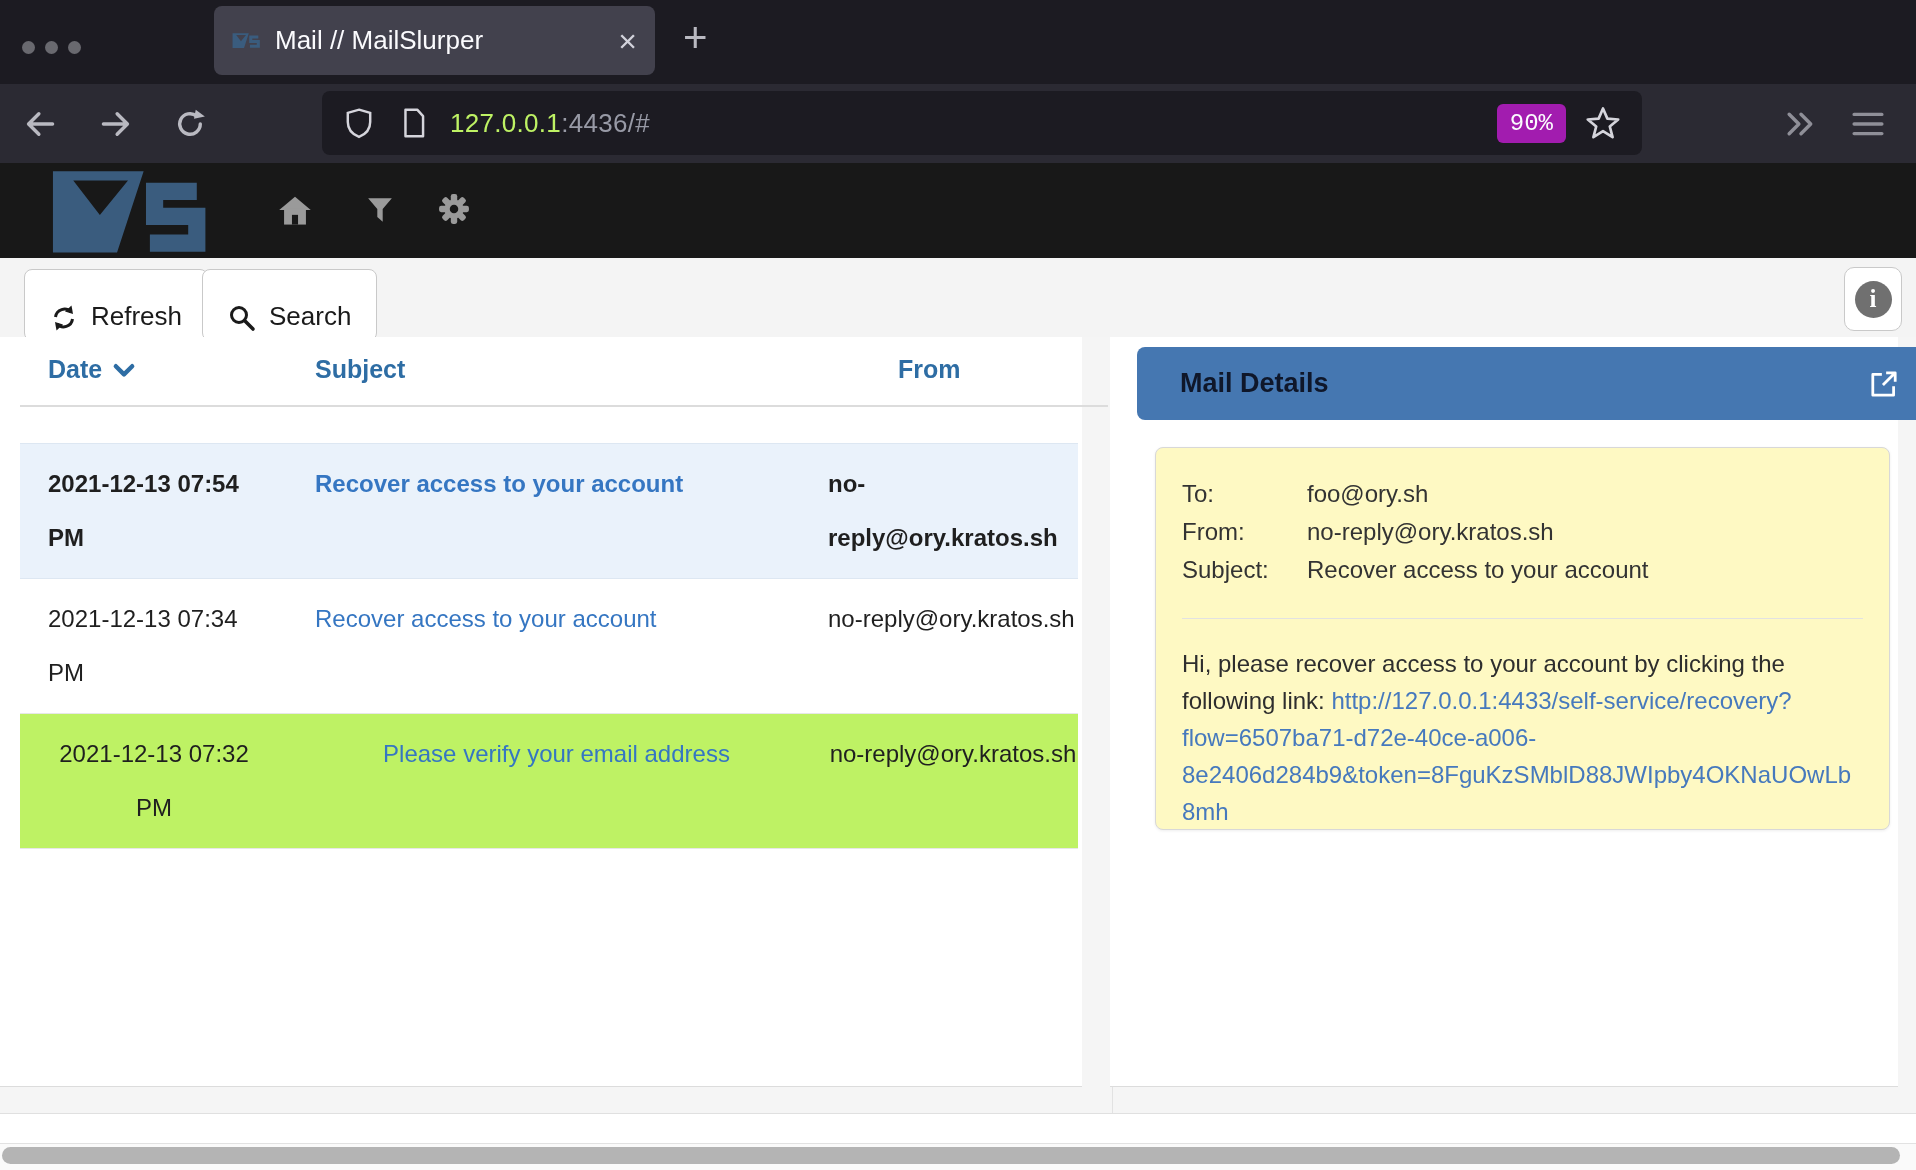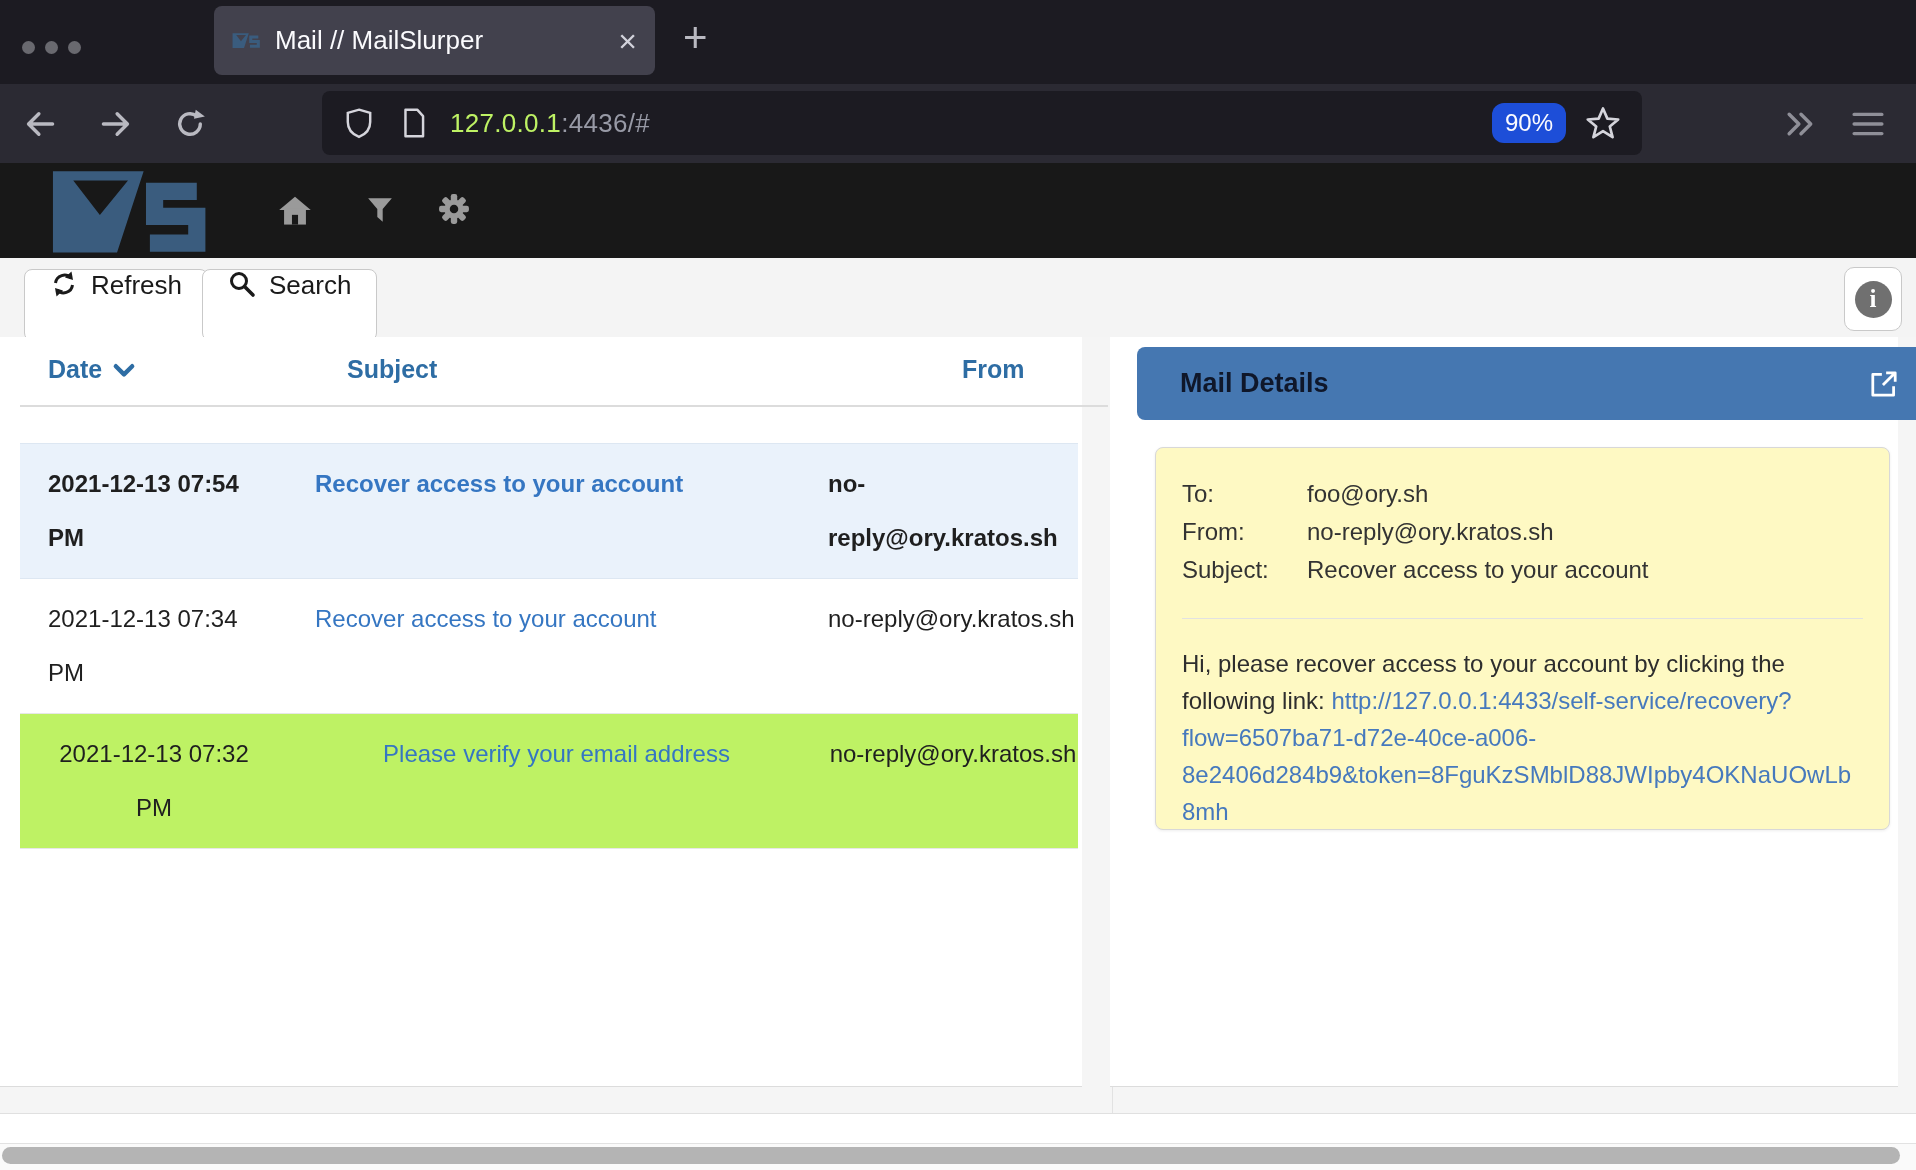--- a/index.html
+++ b/index.html
@@ -17,43 +17,43 @@
   .newtab{position:absolute;left:683px;top:14px;font-size:42px;font-weight:300;color:#b9b9c1;}
 
   
   .navbar{position:absolute;left:0;top:84px;width:1916px;height:79px;background:var(--chrome-mid,#2b2a33);}
   .nav-ico{position:absolute;top:24px;}
   .urlbar{position:absolute;left:322px;top:7px;width:1320px;height:64px;background:#1c1b22;border-radius:8px;
     display:flex;align-items:center;box-sizing:border-box;padding:0 16px 0 22px;}
   .url-text{margin-left:22px;font-size:26px;letter-spacing:.3px;}
   .url-host{color:#bef264;}
   .url-rest{color:#989aa6;}
-  .zoom-badge{margin-left:auto;background:#1d4ed8;color:#fbfbfe;font-size:24px;border-radius:12px;padding:6px 13px;}
+  .zoom-badge{margin-left:auto;background:#a21caf;color:#fbfbfe;font-size:24px;border-radius:6px;padding:6px 13px;font-family:Liberation Mono, monospace;}
   .star{margin-left:20px;margin-right:6px;}
 
   
   .appbar{position:absolute;left:0;top:163px;width:1916px;height:95px;background:#181818;}
   .logo{position:absolute;left:30px;top:5px;}
   .app-ico{position:absolute;top:31px;}
 
   
   .toolbar{position:absolute;left:0;top:258px;width:1916px;height:79px;background:#f4f4f4;box-sizing:border-box;}
   .btn{position:absolute;top:11px;height:72px;background:#fff;border:1px solid #c9c9c9;border-radius:8px;
-    display:flex;align-items:flex-start;gap:13px;padding:0 25px;box-sizing:border-box;
+    display:flex;align-items:flex-end;gap:13px;padding:8px 25px;box-sizing:border-box;
     font-size:26px;color:#1a1a1a;cursor:pointer;}
   .btn-refresh{left:24px;}
   .btn-search{left:202px;}
   .btn-info{position:absolute;right:14px;top:9px;width:56px;height:62px;background:#fff;border:1px solid #c9c9c9;
     border-radius:10px;display:flex;align-items:center;justify-content:center;cursor:pointer;}
   .info-circle{width:37px;height:37px;border-radius:50%;background:#707070;color:#fff;display:flex;align-items:center;
     justify-content:center;font-family:"Liberation Serif",serif;font-weight:bold;font-size:25px;}
 
   
   .list-pane{position:absolute;left:0;top:337px;width:1082px;height:750px;background:#fff;border-bottom:1px solid #dcdcdc;box-sizing:border-box;}
-  .thead{display:flex;padding:18px 0 0 28px;margin-left:20px;font-size:25px;font-weight:bold;color:var(--header-blue,#2e6da4);gap:32px;}
+  .thead{display:flex;padding:18px 0 0 28px;margin-left:20px;font-size:25px;font-weight:bold;color:var(--header-blue,#2e6da4);}
   .col-date{width:267px;box-sizing:border-box;padding-right:55px;}
   .col-subject{width:513px;box-sizing:border-box;padding-right:30px;}
   .col-from{flex:1;box-sizing:border-box;}
   .thead .col-from{padding-left:70px;}
   .th-date{display:flex;align-items:center;gap:10px;cursor:pointer;}
   .head-line{position:absolute;left:20px;top:405px;width:1088px;height:2px;background:#dcdcdc;}
   .rows{position:absolute;left:20px;top:443px;width:1058px;}
   .mail-row{display:flex;padding:13px 0 13px 28px;font-size:24px;line-height:54px;color:#1f1f1f;
     border-bottom:1px solid #e7e7e7;background:#fff;cursor:pointer;}
   .mail-row.striped{background:#bef264;text-align:center;}

